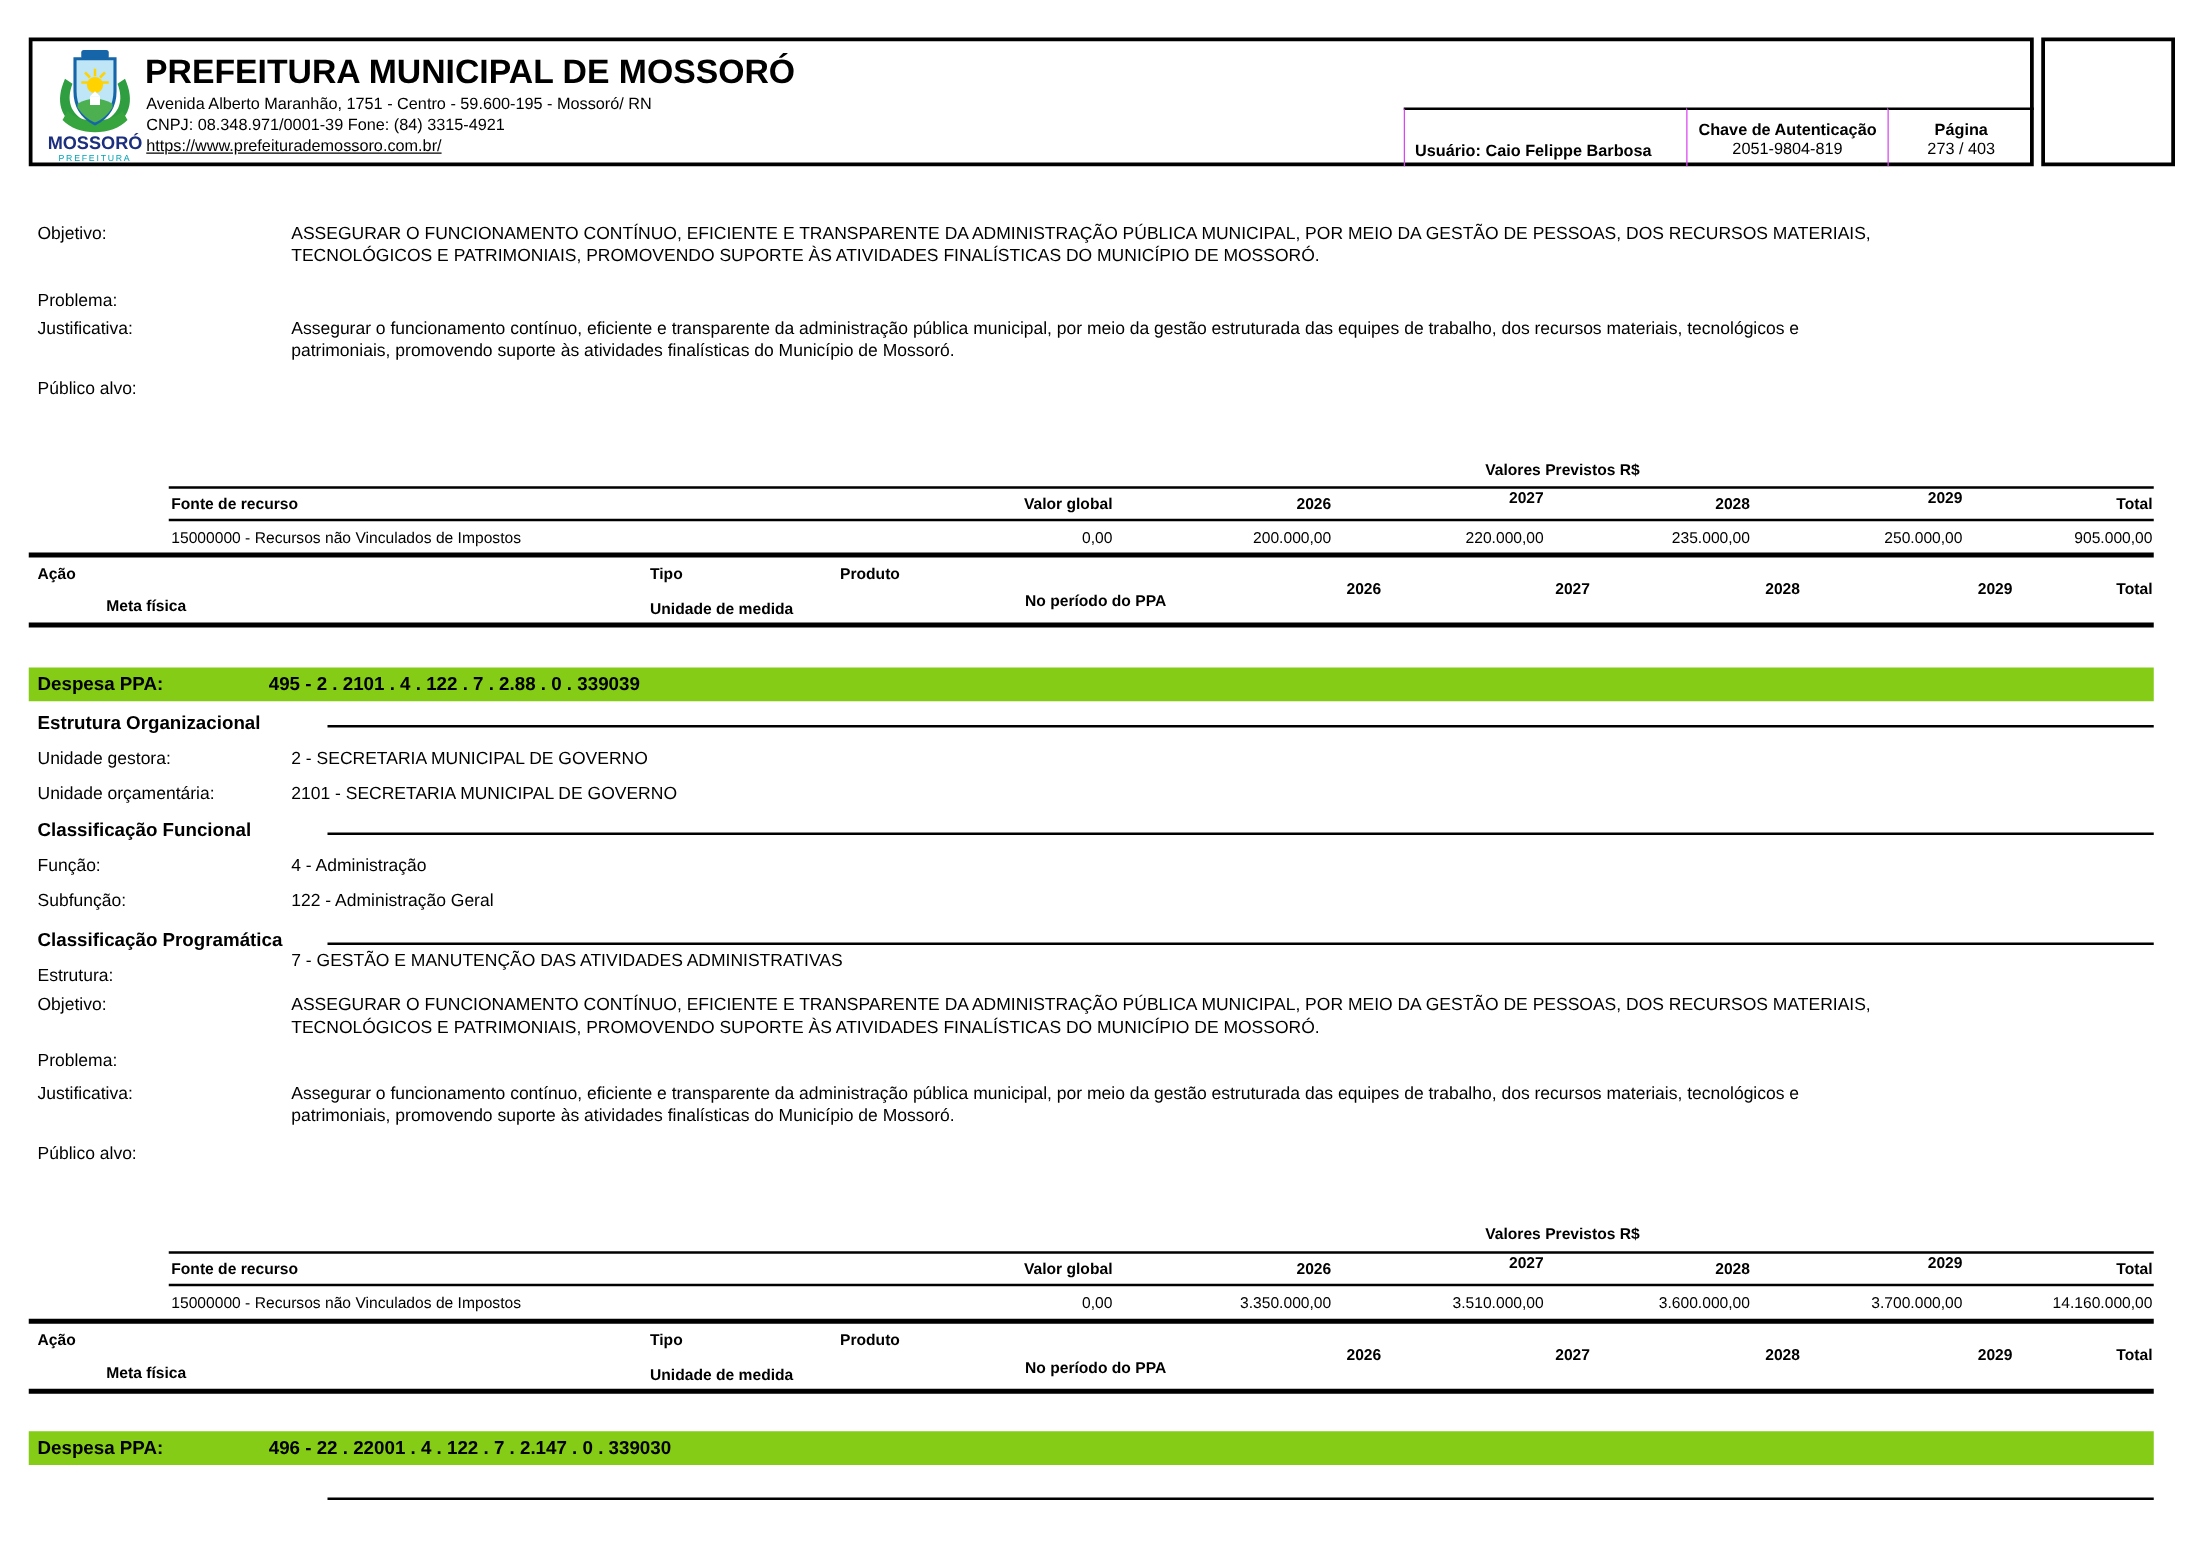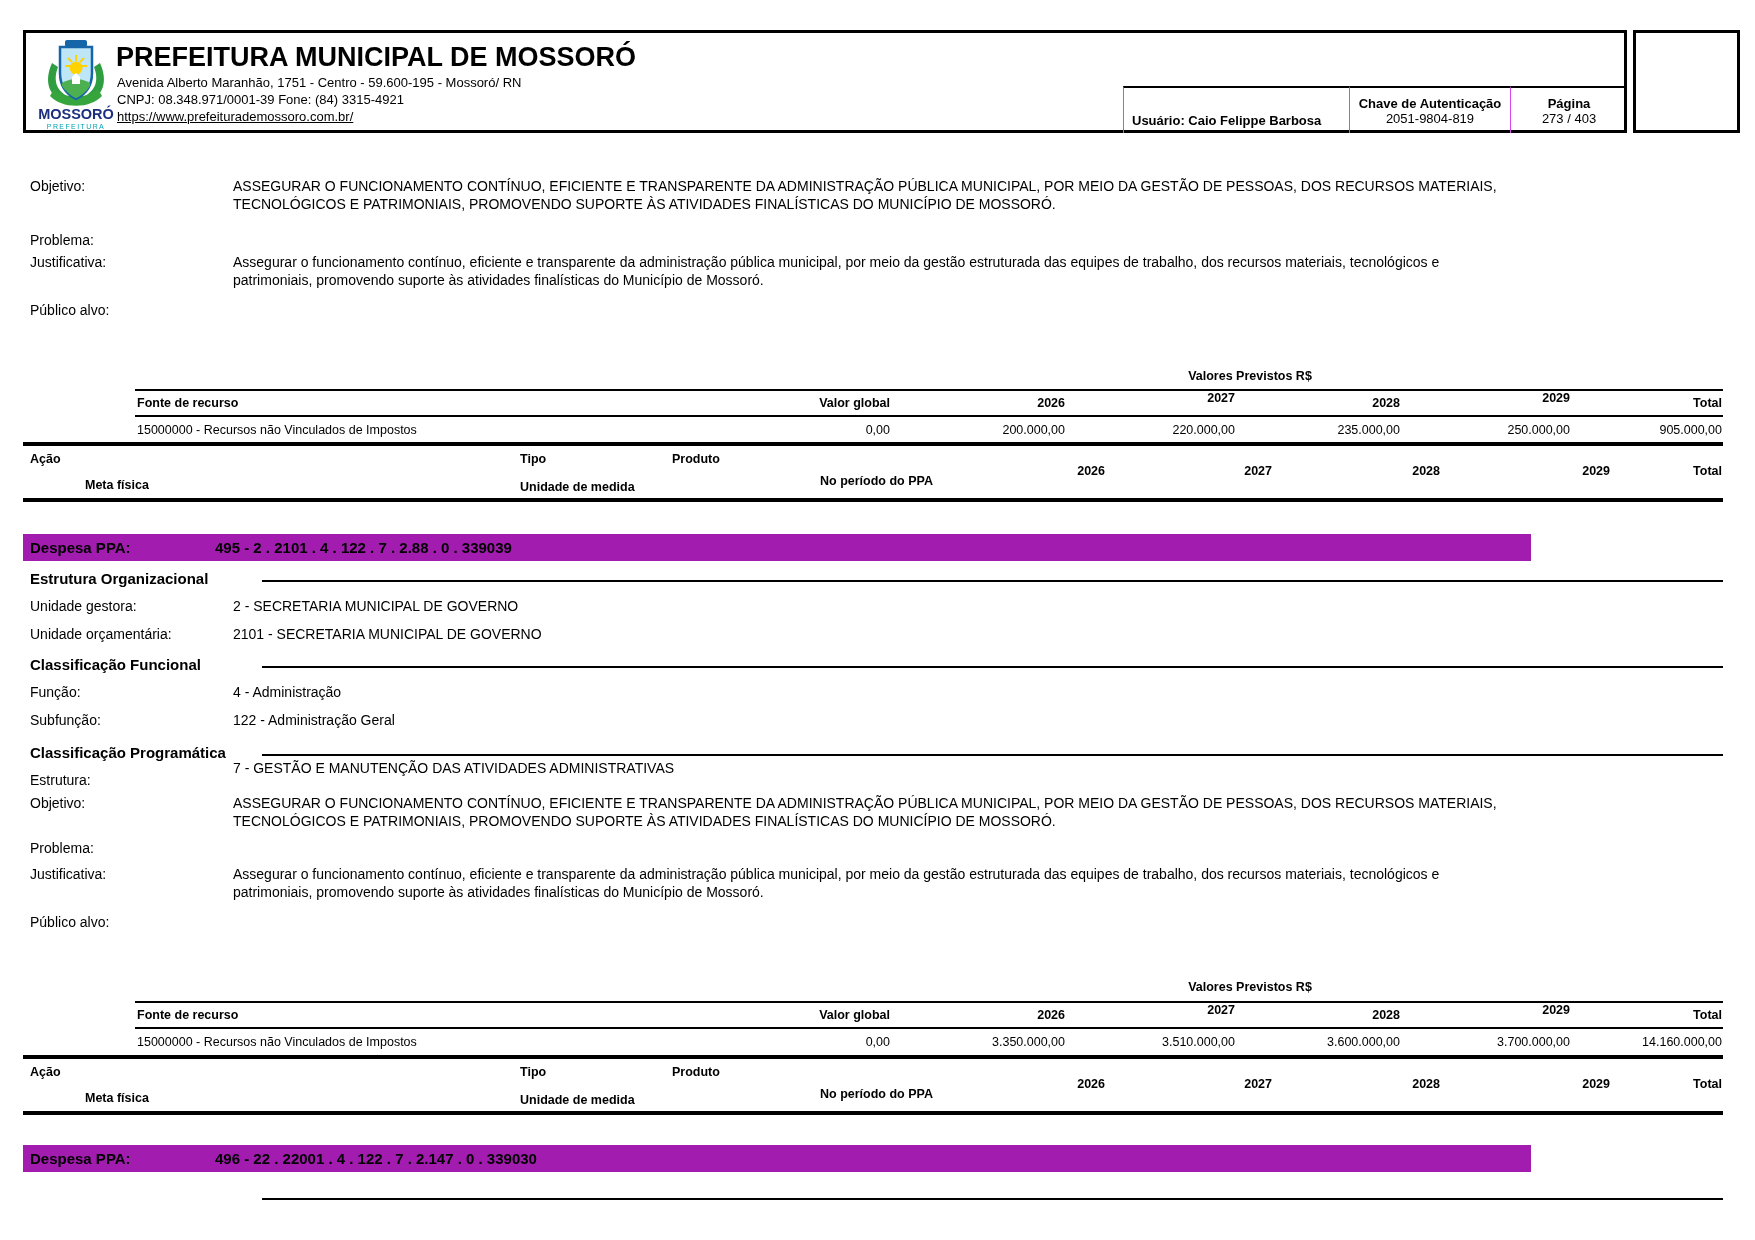--- a/index.html
+++ b/index.html
@@ -22,21 +22,21 @@
   .addr{left:91px;font-size:13px;white-space:nowrap;}
   .hdr-cells{position:absolute;right:-3px;bottom:-3px;display:flex;align-items:stretch;height:47px;}
   .hcell{border-left:1px solid #d946ef;border-top:2px solid #000;box-sizing:border-box;display:flex;flex-direction:column;justify-content:center;}
   .hcell .cap{font-size:13px;font-weight:bold;text-align:center;}
   .hcell .cval{font-size:13px;text-align:center;}
   .user-cell{width:226px;justify-content:flex-end;padding:0 0 5px 8px;}
   .user-cell .cap{text-align:left;}
   .title-bar{left:23px;top:140px;width:1700px;height:32px;border:2px solid #000;border-top-width:4px;
              box-sizing:border-box;display:flex;align-items:center;justify-content:center;}
   .title-bar span{font-size:19px;font-weight:bold;}
-  .graybar{left:23px;width:1508px;height:27px;background:#a21caf;display:flex;align-items:center;}
+  .graybar{left:23px;width:1700px;height:27px;background:#84cc16;display:flex;align-items:center;}
   .graybar .gl{font-size:15px;font-weight:bold;margin-left:7px;width:185px;}
   .graybar .gv{font-size:15px;font-weight:bold;}
   .heading{left:30px;font-size:15px;font-weight:bold;white-space:nowrap;}
   .lblc{left:30px;}
   .valc{left:233px;}
   a.site{color:#000;text-decoration:underline;cursor:pointer;}
 </style>
 </head>
 <body>
 

